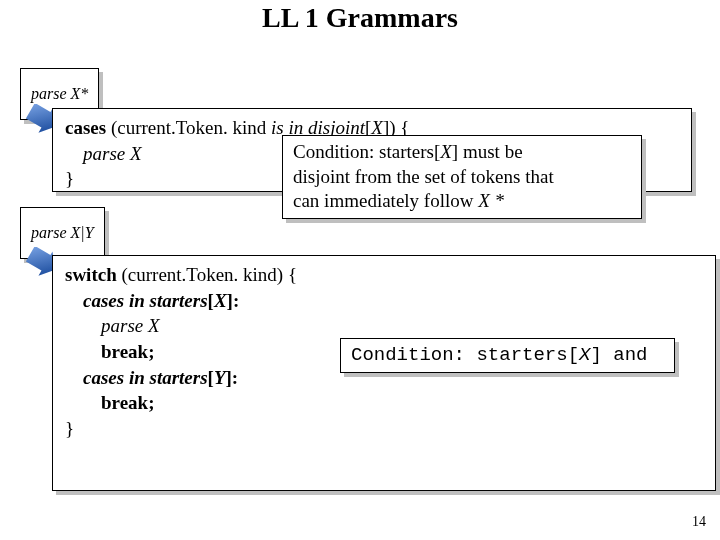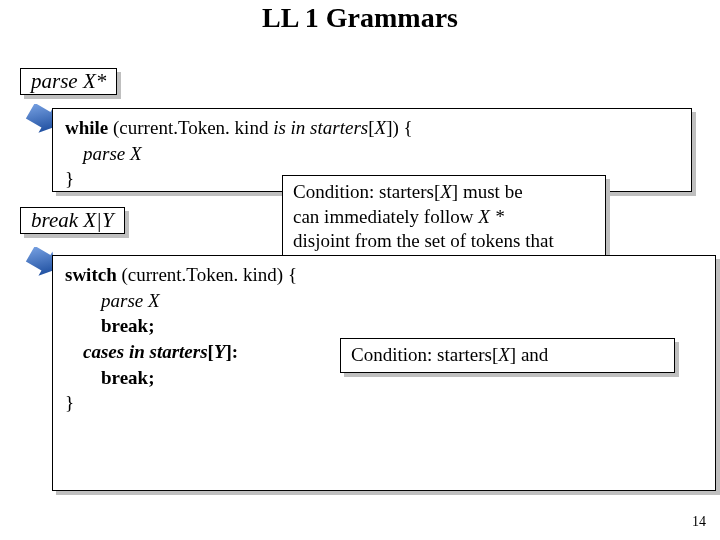--- a/index.html
+++ b/index.html
@@ -25,22 +25,22 @@
     right: 14px;
     font-size: 14px;
   }
   .shadowbox {
     position: absolute;
     background: #fff;
     border: 1.5px solid #000;
     box-shadow: 4px 4px 0 #bfbfbf;
   }
   .lbl {
-    padding: 0 10px;
-    font-size: 21px;
+    padding: 16px 10px;
+    font-size: 16px;
     white-space: nowrap;
   }
   .codebox {
     padding: 6px 12px;
     font-size: 19px;
     line-height: 1.35;
   }
   .ital { font-style: italic; }
   .bold { font-weight: bold; }
   .arrow {
@@ -79,64 +79,67 @@
         <stop offset="0%" stop-color="#7fa8e8"></stop>
         <stop offset="100%" stop-color="#0b3d91"></stop>
       </linearGradient>
     </defs>
     <path d="M4 4 L22 4 L22 0 L34 14 L22 28 L22 22 L4 22 Z" fill="url(#g1)" transform="rotate(30 18 18)"></path>
   </svg>
 </div>
 
 <div class="shadowbox codebox" style="left:52px; top:108px; width:640px; height:84px;">
   <div>
-    <span class="bold">while</span><span> (current.Token. kind </span><span class="ital">is in starters</span><span>[</span><span class="ital">X</span><span>]) {</span>
+    <span class="bold">cases</span><span> (current.Token. kind </span><span class="ital">is in disjoint</span><span>[</span><span class="ital">X</span><span>]) {</span>
   </div>
   <span class="indent1 ital">parse X</span>
   <div>}</div>
 </div>
 
-<div class="notebox" style="left:282px; top:135px; width:324px;margin-top:40px;">
+<div class="notebox" style="left:282px; top:135px; width:360px;">
   <div>
     <span>Condition: </span><span>starters</span><span>[</span><span class="ital">X</span><span>] </span><span>must be</span>
   </div>
+  <div>disjoint from the set of tokens that</div>
   <div>
     <span>can immediately follow </span><span class="ital">X *</span>
   </div>
-  <div>disjoint from the set of tokens that</div>
 </div>
 
 <div class="shadowbox lbl" style="left:20px; top:207px;">
-  <span class="ital">break X|Y</span>
+  <span class="ital">parse X|Y</span>
 </div>
 
 <div class="arrow" style="left:22px; top:247px;">
   <svg viewBox="0 0 36 36">
     <defs>
       <linearGradient id="g2" x1="0" y1="0" x2="1" y2="1">
         <stop offset="0%" stop-color="#7fa8e8"></stop>
         <stop offset="100%" stop-color="#0b3d91"></stop>
       </linearGradient>
     </defs>
     <path d="M4 4 L22 4 L22 0 L34 14 L22 28 L22 22 L4 22 Z" fill="url(#g2)" transform="rotate(30 18 18)"></path>
   </svg>
 </div>
 
 <div class="shadowbox codebox" style="left:52px; top:255px; width:664px; height:236px;">
   <div>
     <span class="bold">switch</span><span> (current.Token. kind) {</span>
   </div>
+  <span class="indent1">
+    <span class="bold ital">cases in starters</span><span class="bold">[</span><span class="bold ital">X</span><span class="bold">]:</span>
+  </span>
   <span class="indent2 ital">parse X</span>
   <span class="indent2 bold">break;</span>
   <span class="indent1">
     <span class="bold ital">cases in starters</span><span class="bold">[</span><span class="bold ital">Y</span><span class="bold">]:</span>
   </span>
   <span class="indent2 bold">break;</span>
   <div>}</div>
 </div>
 
-<div class="notebox" style="left:340px; top:338px; width:335px;">
+<div class="notebox" style="left:340px; top:338px; width:335px;font-family:Liberation Mono, monospace;">
   <div>
     <span>Condition: </span><span>starters</span><span>[</span><span class="ital">X</span><span>] </span><span>and</span>
   </div>
 </div>
 
 <div class="pagenum">14</div>
 
 </body></html>

